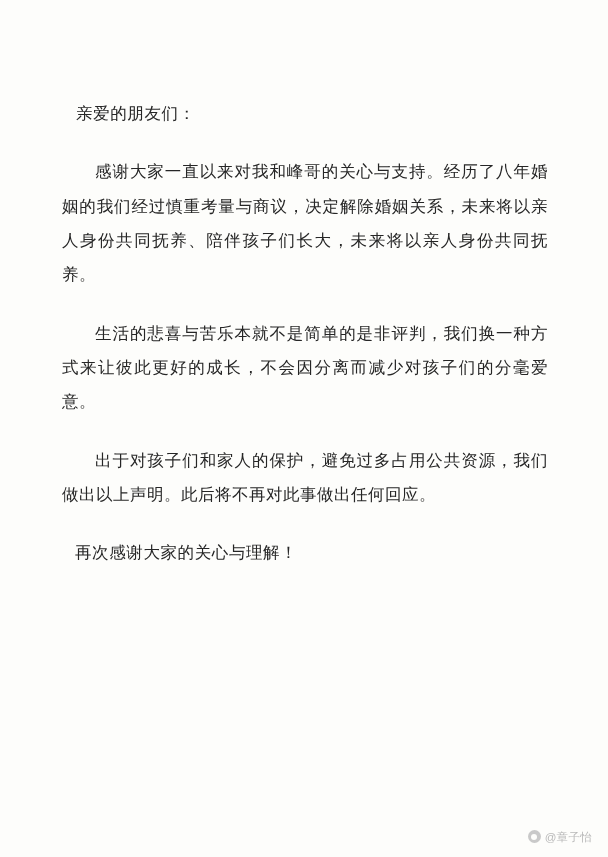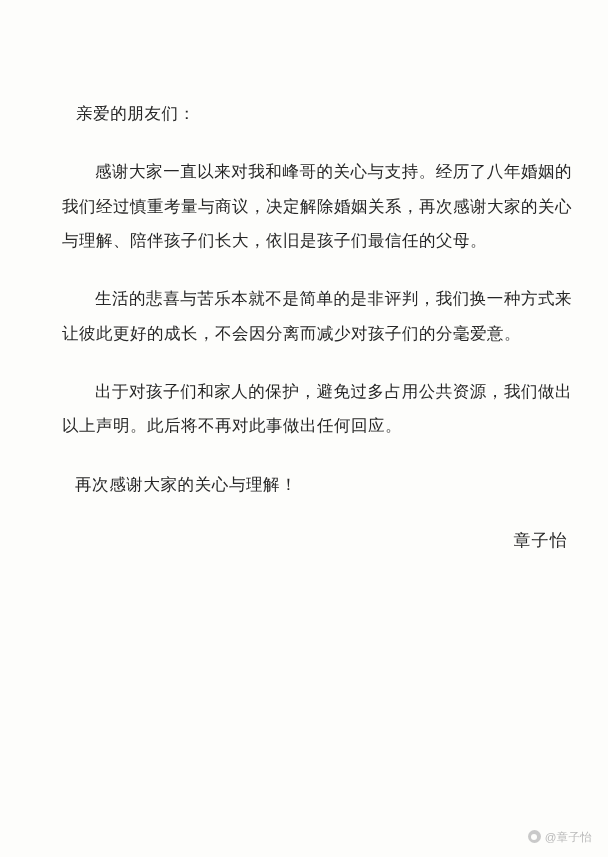--- a/index.html
+++ b/index.html
@@ -17,21 +17,21 @@
   }
   .page {
     position: absolute;
     inset: 0;
     background: #fdfdfb;
   }
   .letter {
     position: absolute;
     top: 98px;
     left: 62px;
-    right: 36px;
+    right: 60px;
   }
   .salutation {
     font-size: 16.5px;
     line-height: 1.9;
     letter-spacing: 0.6px;
     color: #262626;
     margin: 0 0 26px 14px;
   }
   .para {
     font-size: 16.5px;
@@ -90,29 +90,28 @@
   }
 </style>
 </head>
 <body>
 
 <div class="page">
   <div class="letter">
 
     <p class="salutation">亲爱的朋友们：</p>
 
-    <p class="para">感谢大家一直以来对我和峰哥的关心与支持。经历了八年婚姻的我们经过慎重考量与商议，决定解除婚姻关系，再次感谢大家的关心与理解、陪伴孩子们长大，依旧是孩子们最信任的父母。</p>
+    <p class="para">感谢大家一直以来对我和峰哥的关心与支持。经历了八年婚姻的我们经过慎重考量与商议，决定解除婚姻关系，未来将以亲人身份共同抚养、陪伴孩子们长大，未来将以亲人身份共同抚养。</p>
 
 
     <p class="para">生活的悲喜与苦乐本就不是简单的是非评判，我们换一种方式来让彼此更好的成长，不会因分离而减少对孩子们的分毫爱意。</p>
 
     <p class="para">出于对孩子们和家人的保护，避免过多占用公共资源，我们做出以上声明。此后将不再对此事做出任何回应。</p>
 
     <p class="closing">再次感谢大家的关心与理解！</p>
 
-    <div class="signature">章子怡</div>
   </div>
 
   <div class="watermark">
     <span class="weibo-eye"></span>
     <span>@章子怡</span>
   </div>
 </div>
 
 </body></html>

